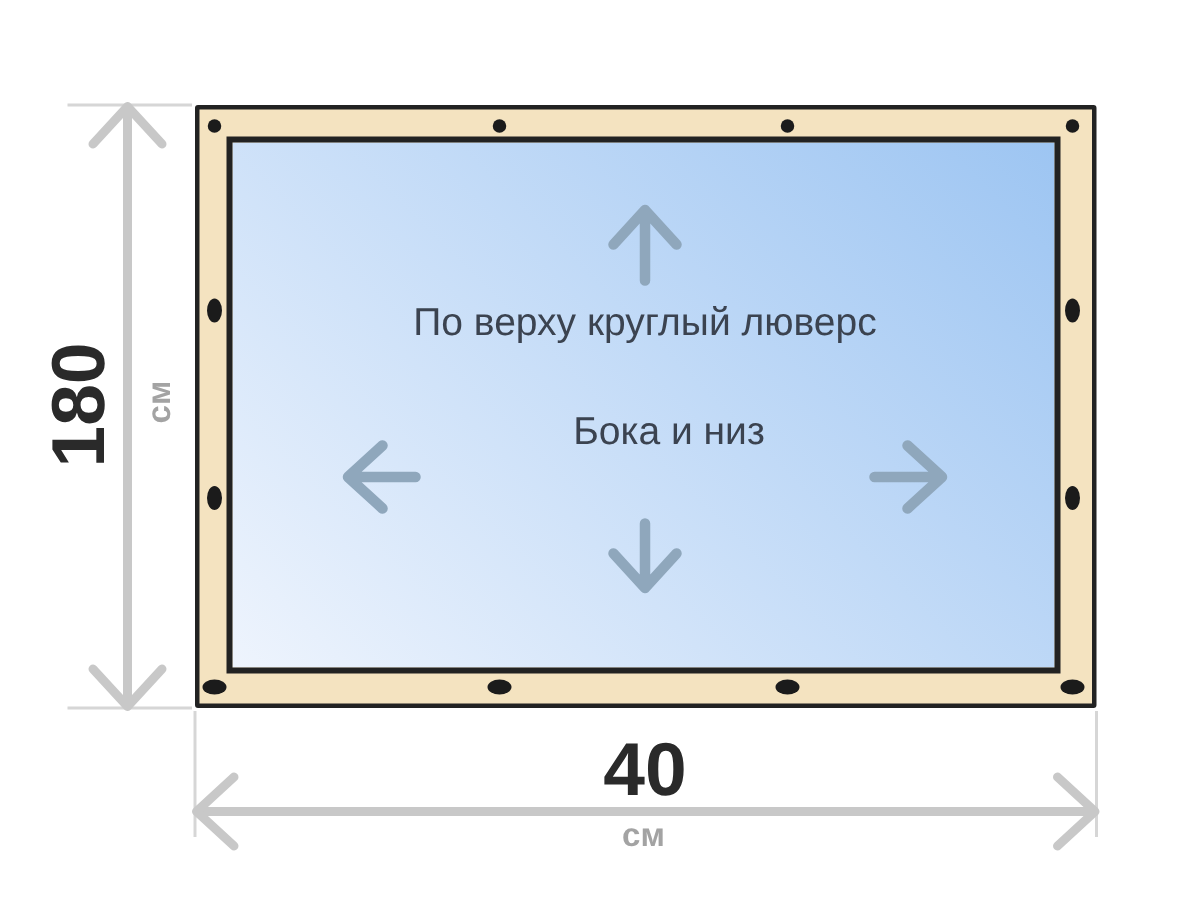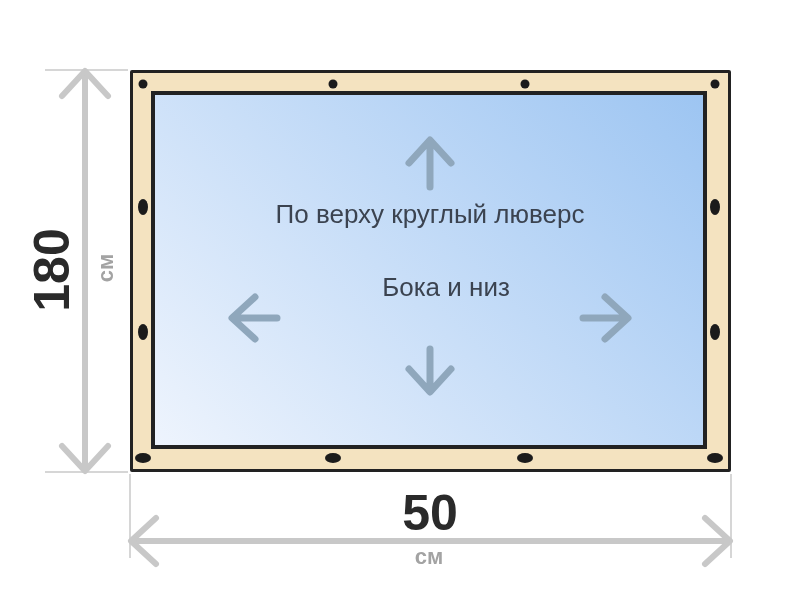--- a/index.html
+++ b/index.html
@@ -113,16 +113,16 @@
 
   <div class="panel-label" style="left:430px; top:199px;">По верху круглый люверс</div>
 
   <div class="panel-label" style="left:430px; top:272px;margin-left:16px;">
     <div>Бока и низ</div>
   </div>
 
   <div class="dim-number rot" style="left:52px; top:270px;">180</div>
   <div class="dim-unit rot" style="left:106px; top:268px;">см</div>
 
-  <div class="dim-number" style="left:430px; top:513px;">50</div>
+  <div class="dim-number" style="left:430px; top:513px;">40</div>
   <div class="dim-unit" style="left:429px; top:557px;">см</div>
 
 </div>
 
 </body></html>

